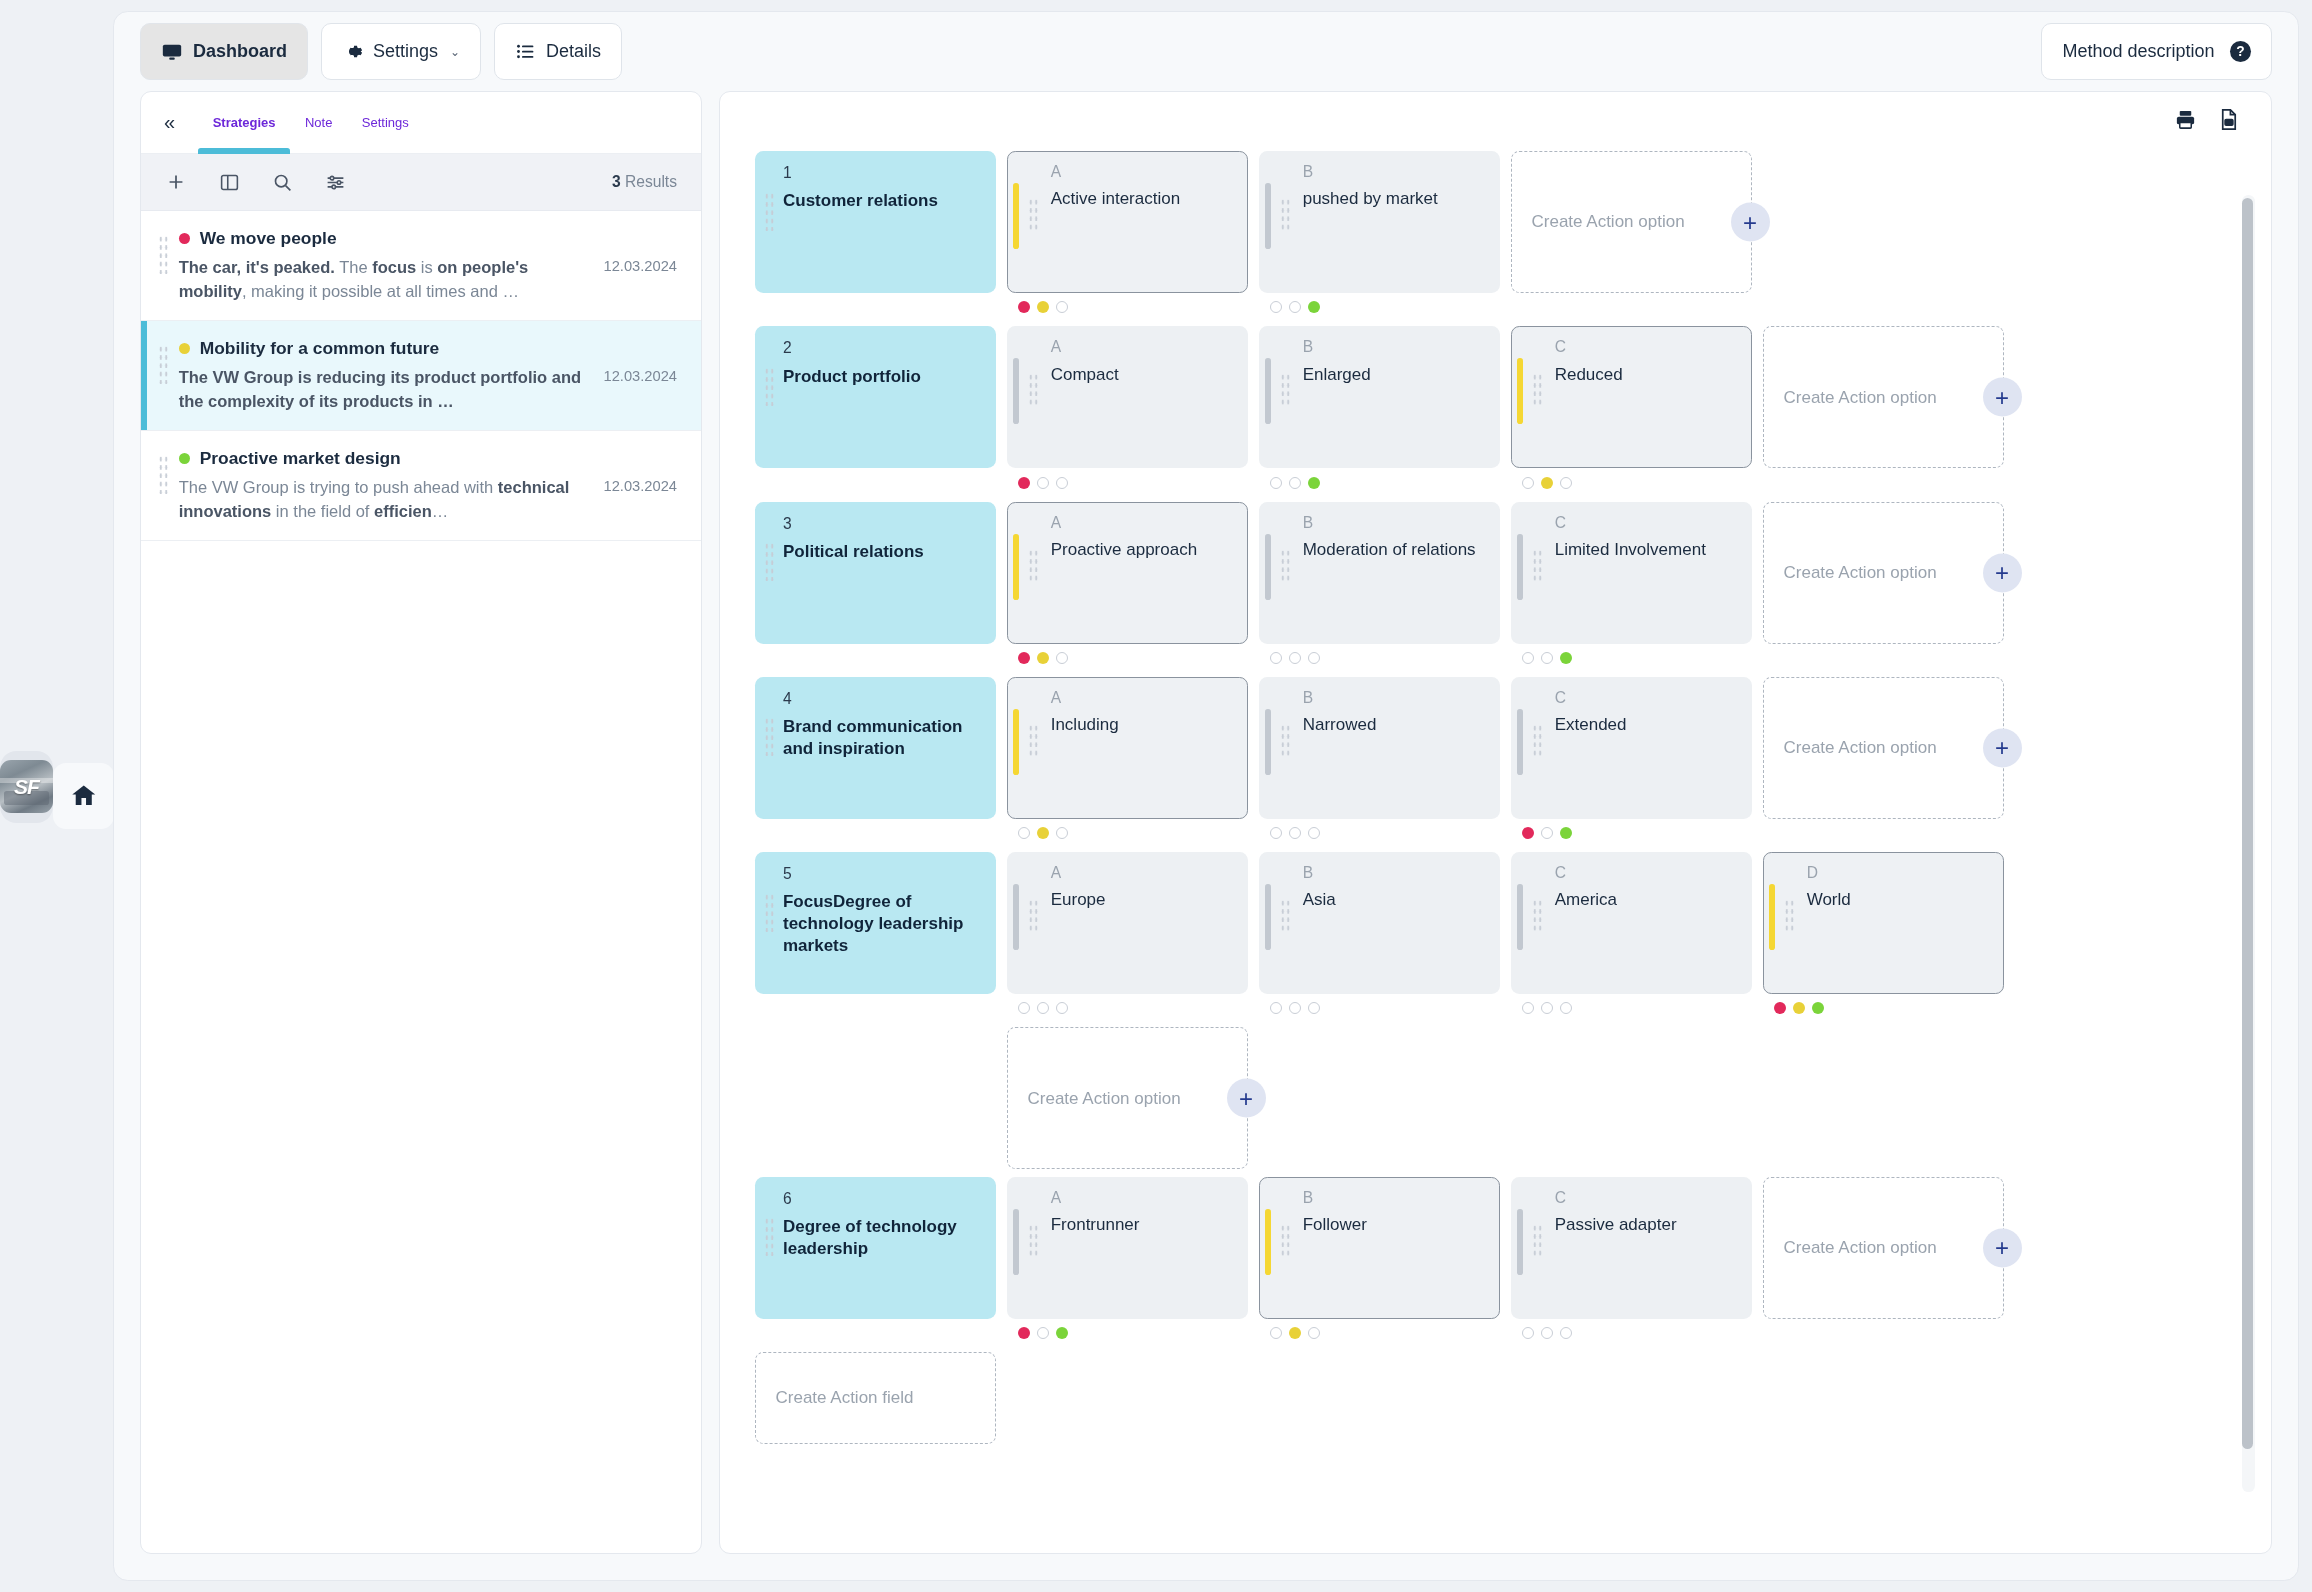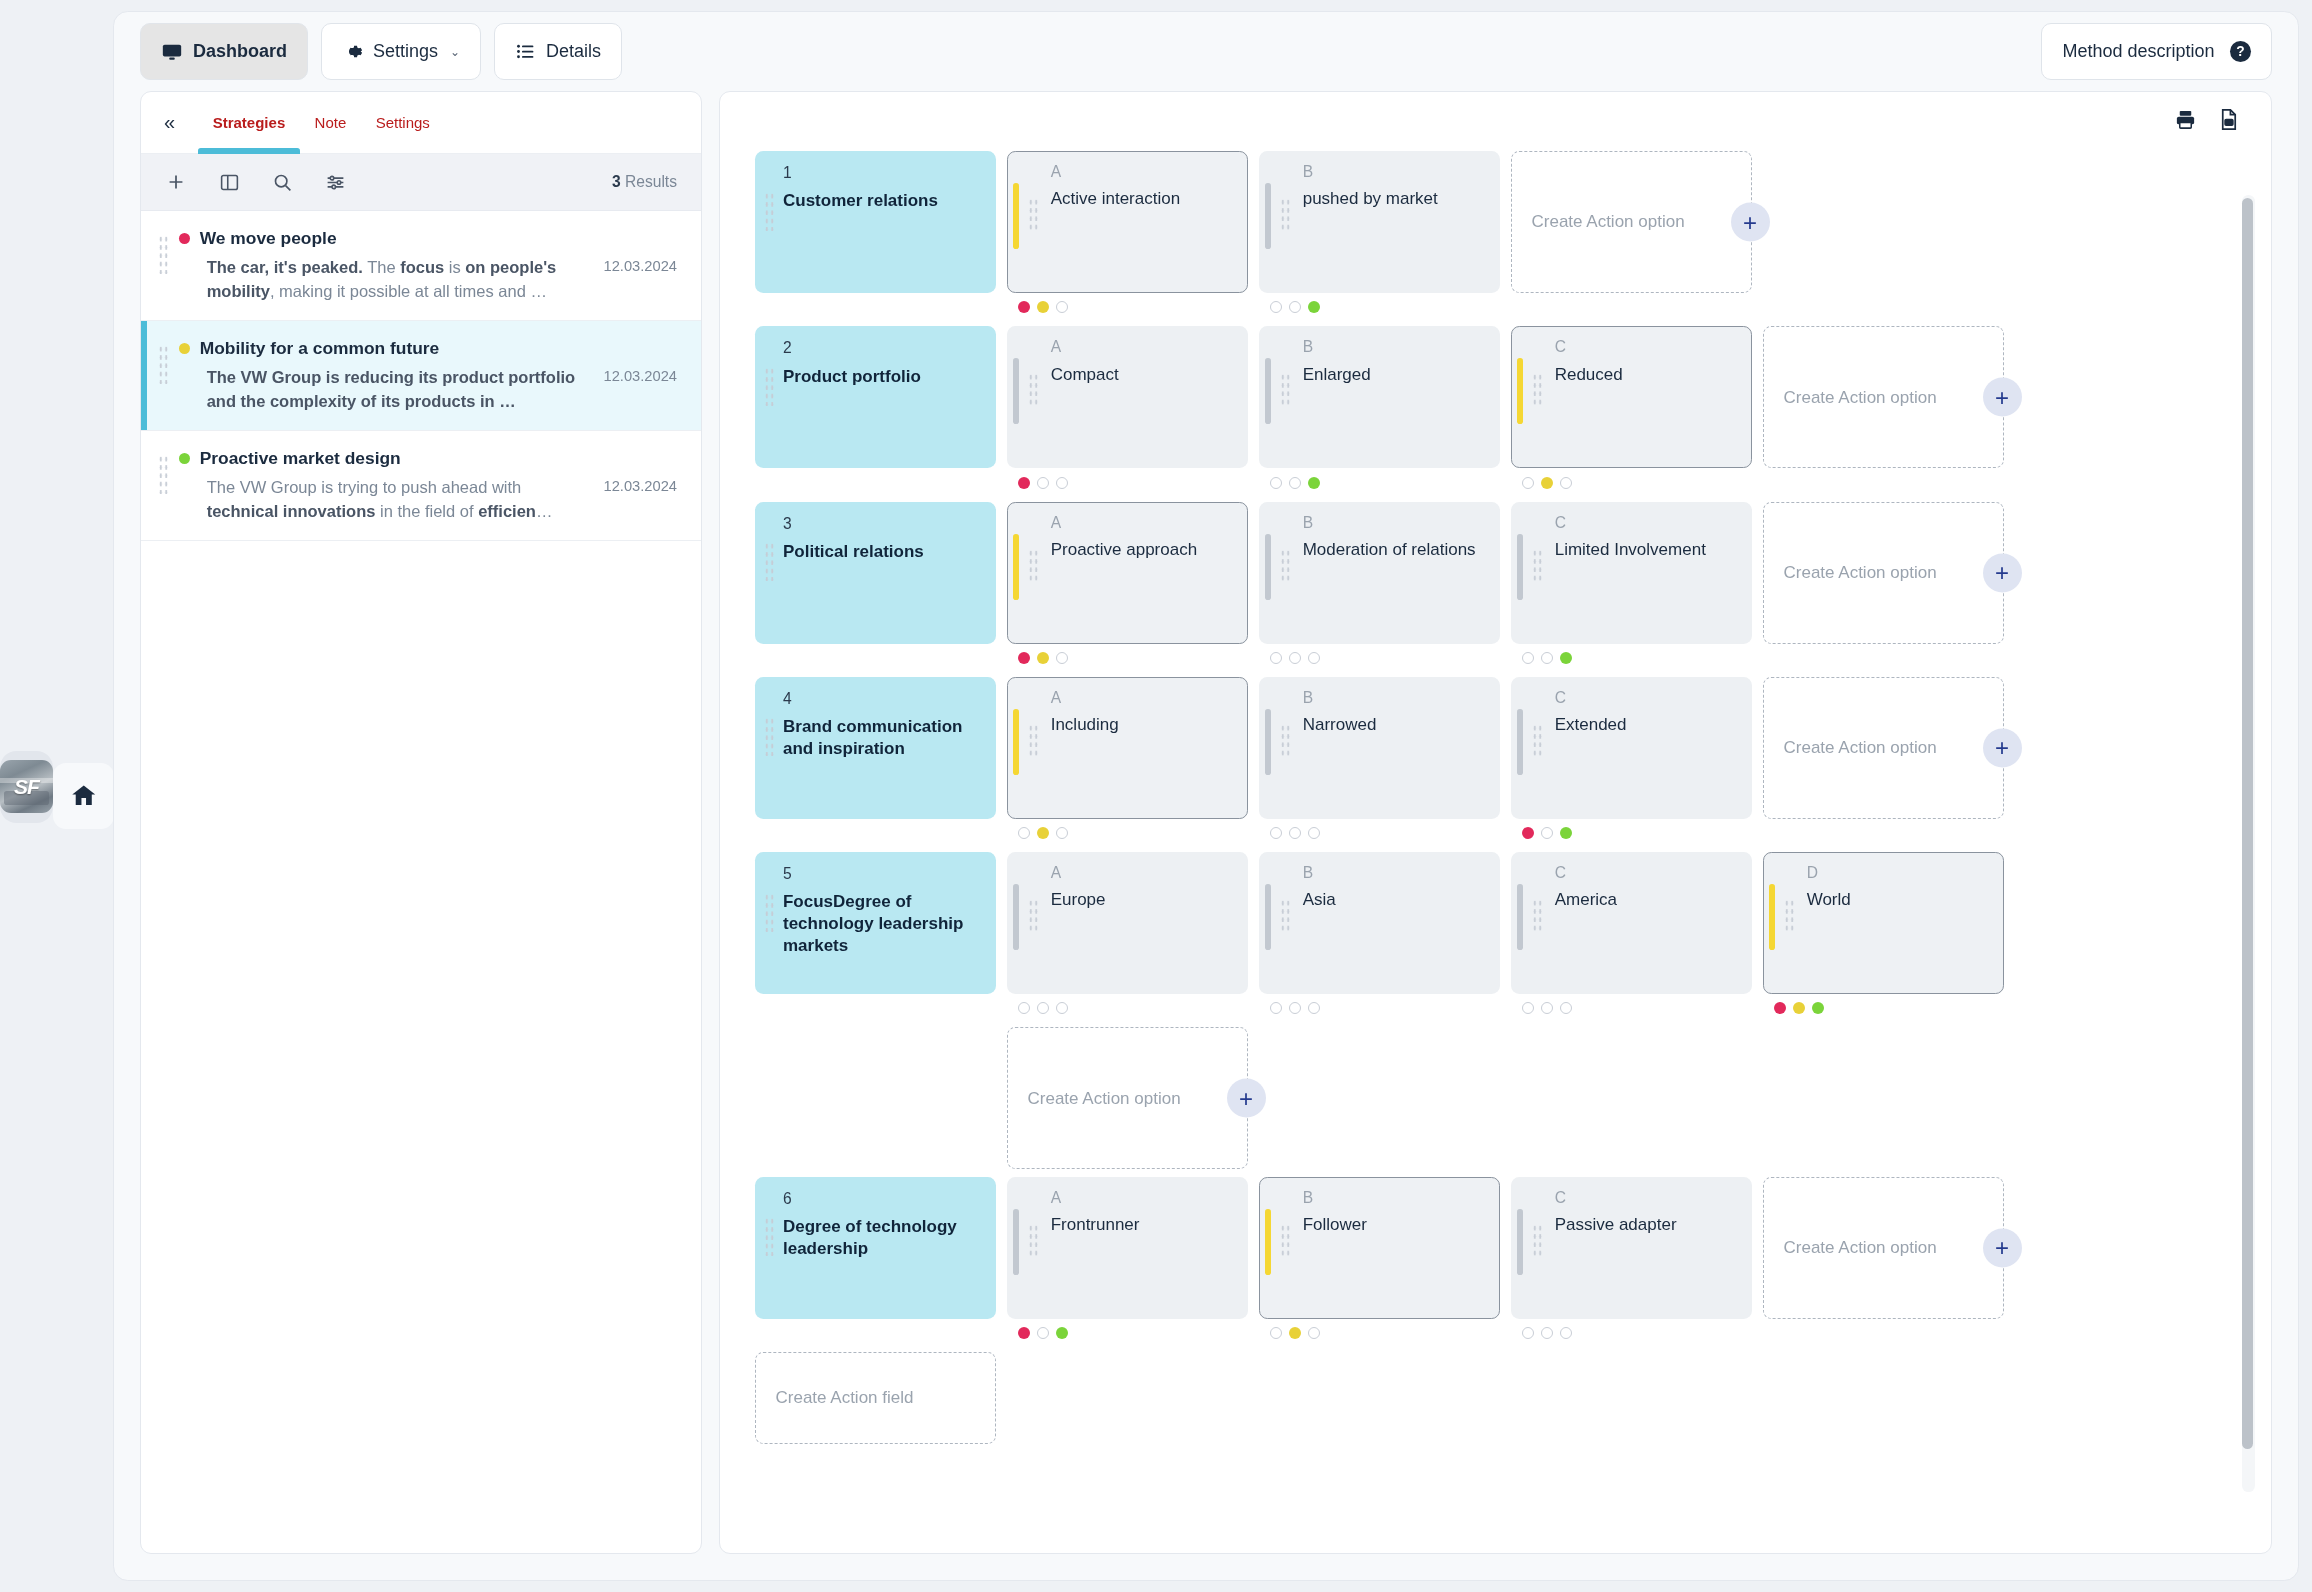--- a/index.html
+++ b/index.html
@@ -110,22 +110,22 @@
   }
   .panel-tabs {
     height: 62px; display: flex; align-items: stretch; padding-left: 0;
     border-bottom: 0.9px solid #eceff3; flex: 0 0 62px;
   }
   .collapse {
     width: 57px; display:flex; align-items:center; justify-content:center;
     color:#1b2b3f; font-size: 20px; cursor:pointer;
   }
   .ptab {
-    display:flex; align-items:center; padding: 0 14.7px; font-size: 15px;
-    color:#b91c1c; position:relative; cursor:pointer;
+    display:flex; align-items:center; padding: 0 14.7px; font-size: 13px;
+    color:#6d28d9; position:relative; cursor:pointer;
   }
   .ptab.active { font-weight: 700; }
   .ptab.active::after {
     content:""; position:absolute; left:0; right:0; bottom:-0.9px; height:5.5px;
     background:#4cbcd8; border-radius:2.8px 2.8px 0 0;
   }
   .panel-toolbar {
     height: 57px; flex:0 0 57px; background:#f0f2f6; display:flex; align-items:center;
     padding: 0 24px; gap: 32px; border-bottom:0.9px solid #e7eaf0;
   }
@@ -158,21 +158,21 @@
   }
   .grip {
     width: 12px; flex:0 0 12px; margin-top: 7.3px; height: 39px;
     background-image: radial-gradient(#c6ccd5 1.3px, transparent 1.4px);
     background-size: 5.5px 8.3px; opacity:.95;
   }
   .sbody { flex:1; min-width:0; }
   .sttl { display:flex; align-items:center; gap:10px; margin-bottom:7.3px; }
   .sdot { width:11px; height:11px; border-radius:50%; flex:0 0 11px; }
   .sname { font-size: 17.4px; font-weight:700; color:#1b2b3f; }
-  .sdesc-row { display:flex; align-items:flex-start; gap: 15px; margin-left: 28px; }
+  .sdesc-row { display:flex; align-items:flex-start; gap: 15px; }
   .sdesc { flex:1; font-size: 16.5px; line-height:1.45; color:#7b8796; }
   .sdesc b { color:#4a5565; font-weight:700; }
   .sdate { font-size: 14.7px; color:#7b8796; white-space:nowrap; padding-top:1.8px; }
 
   
   .canvas {
     flex:1; background:#fff; border:0.9px solid #e4e8ee; border-radius:11px;
     display:flex; flex-direction:column; overflow:hidden; position:relative;
   }
   .canvas-toolbar {

